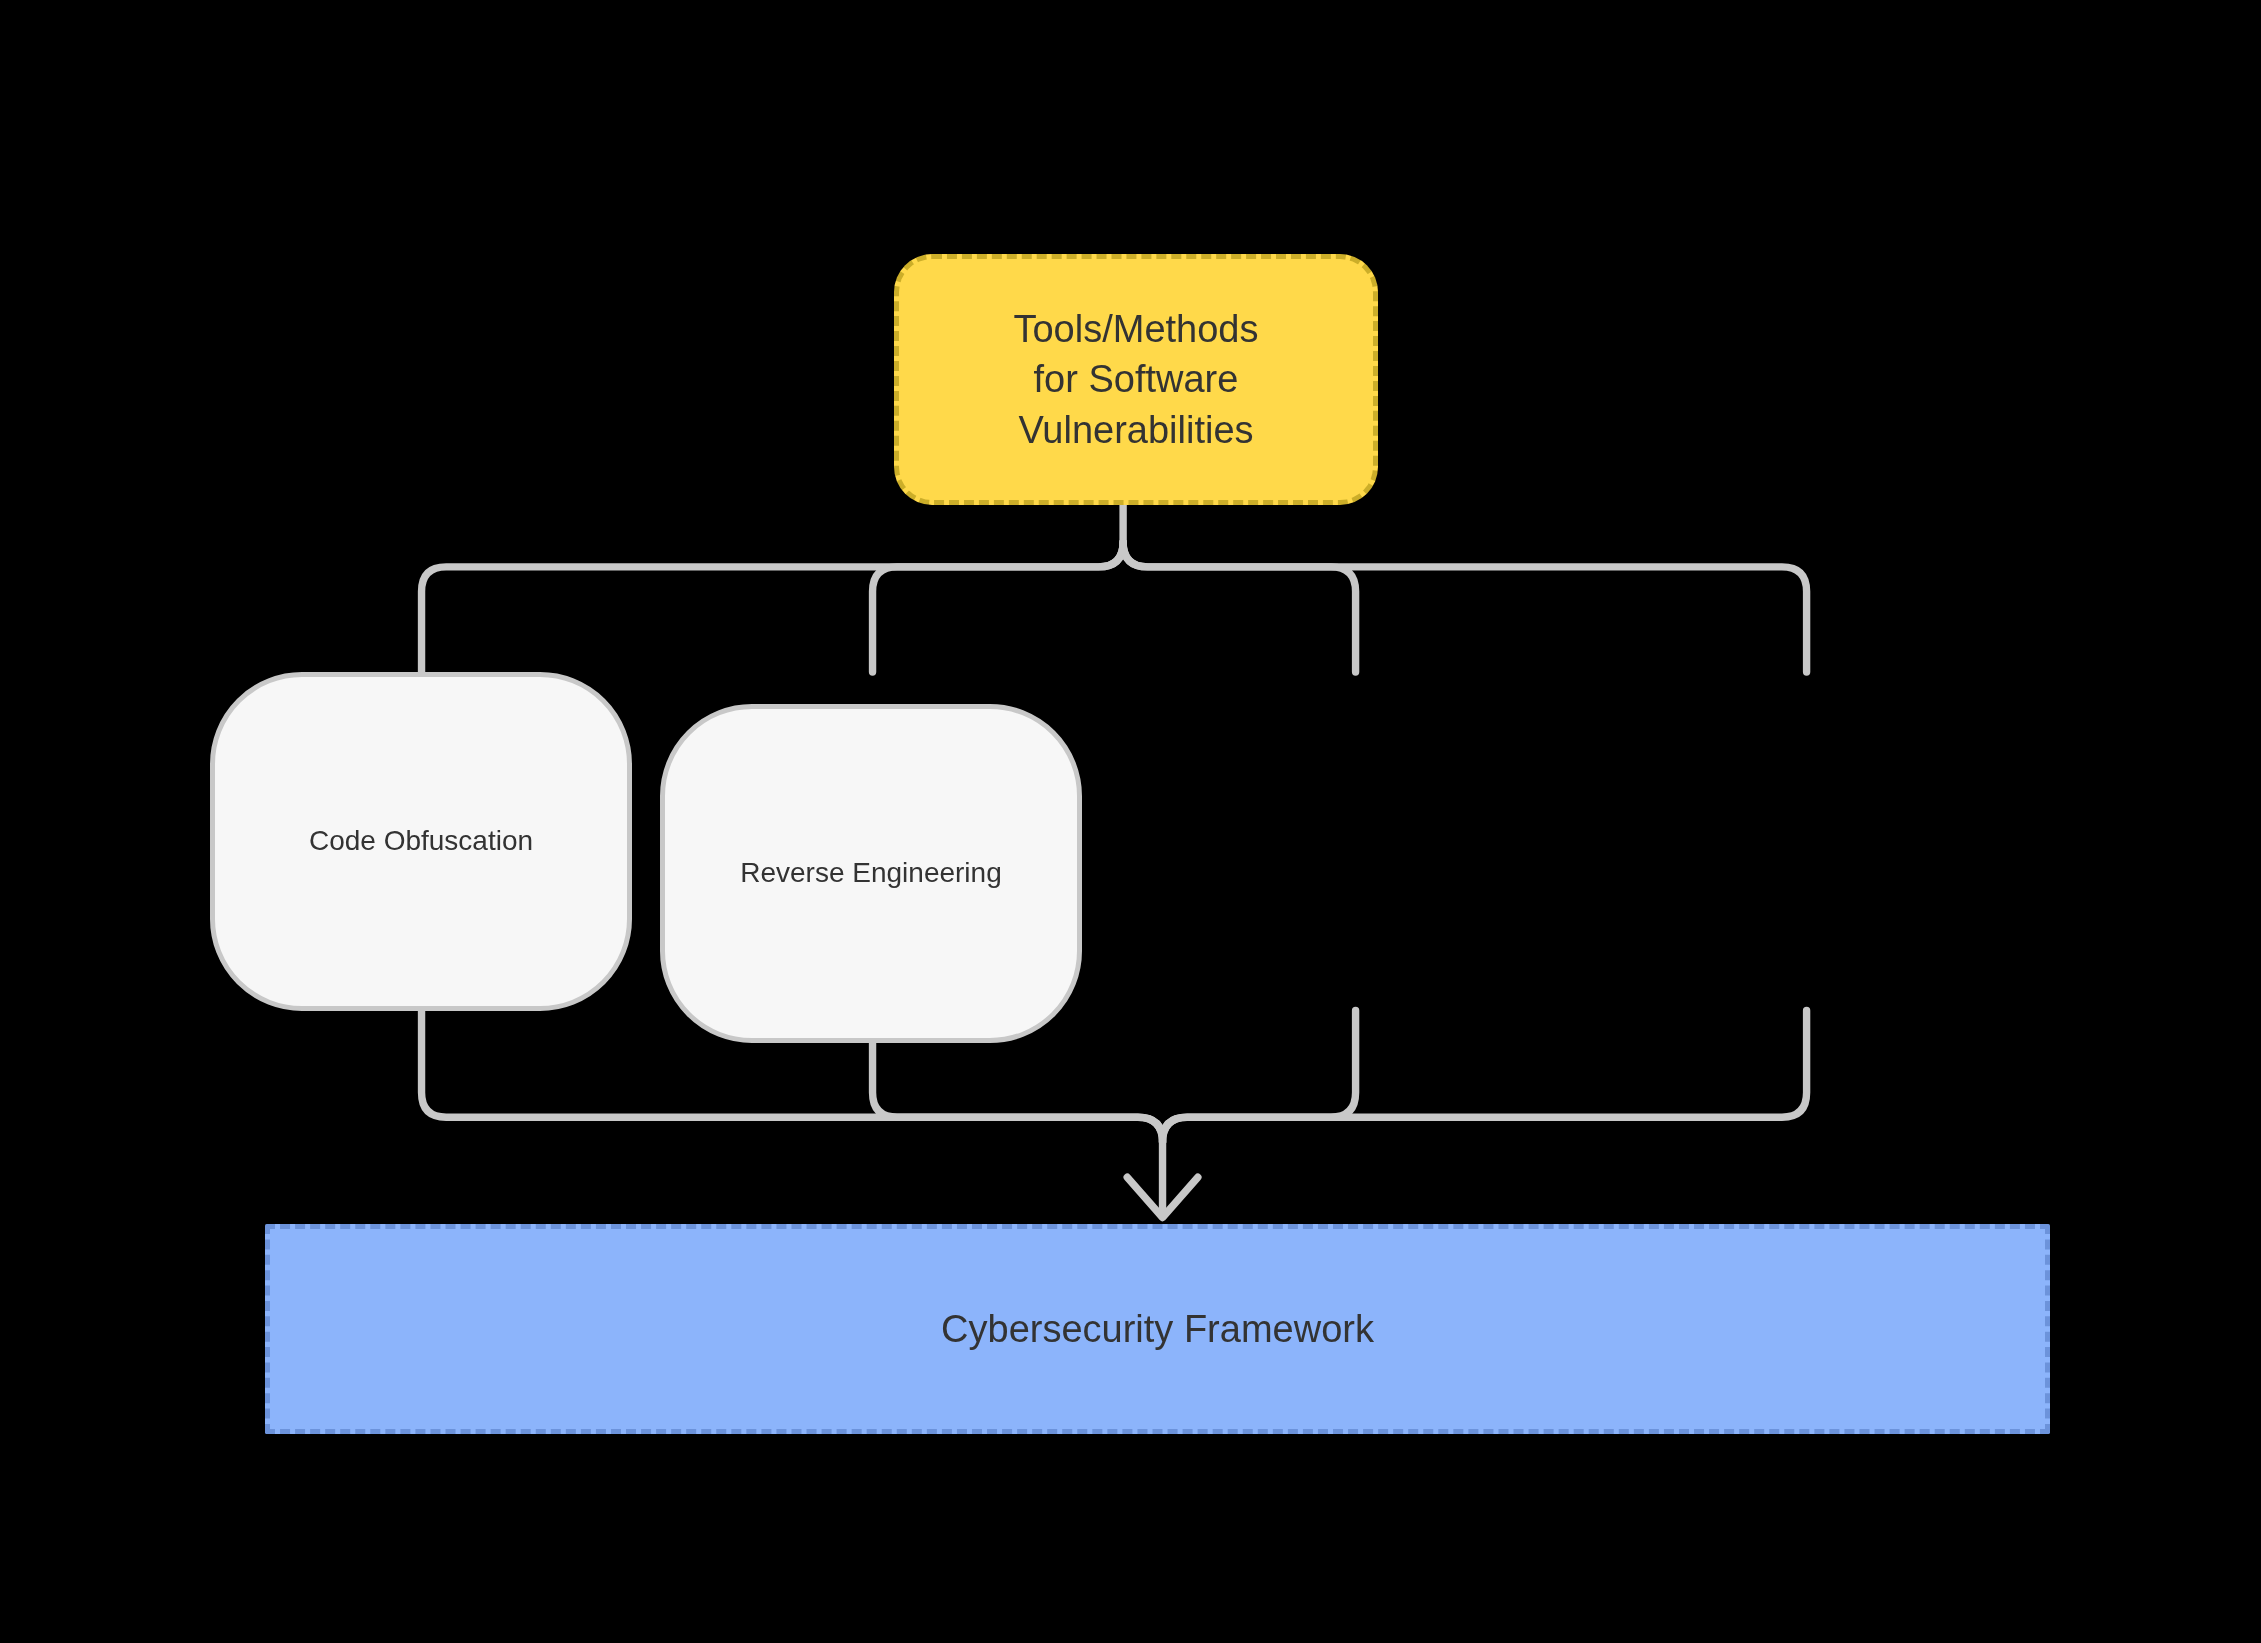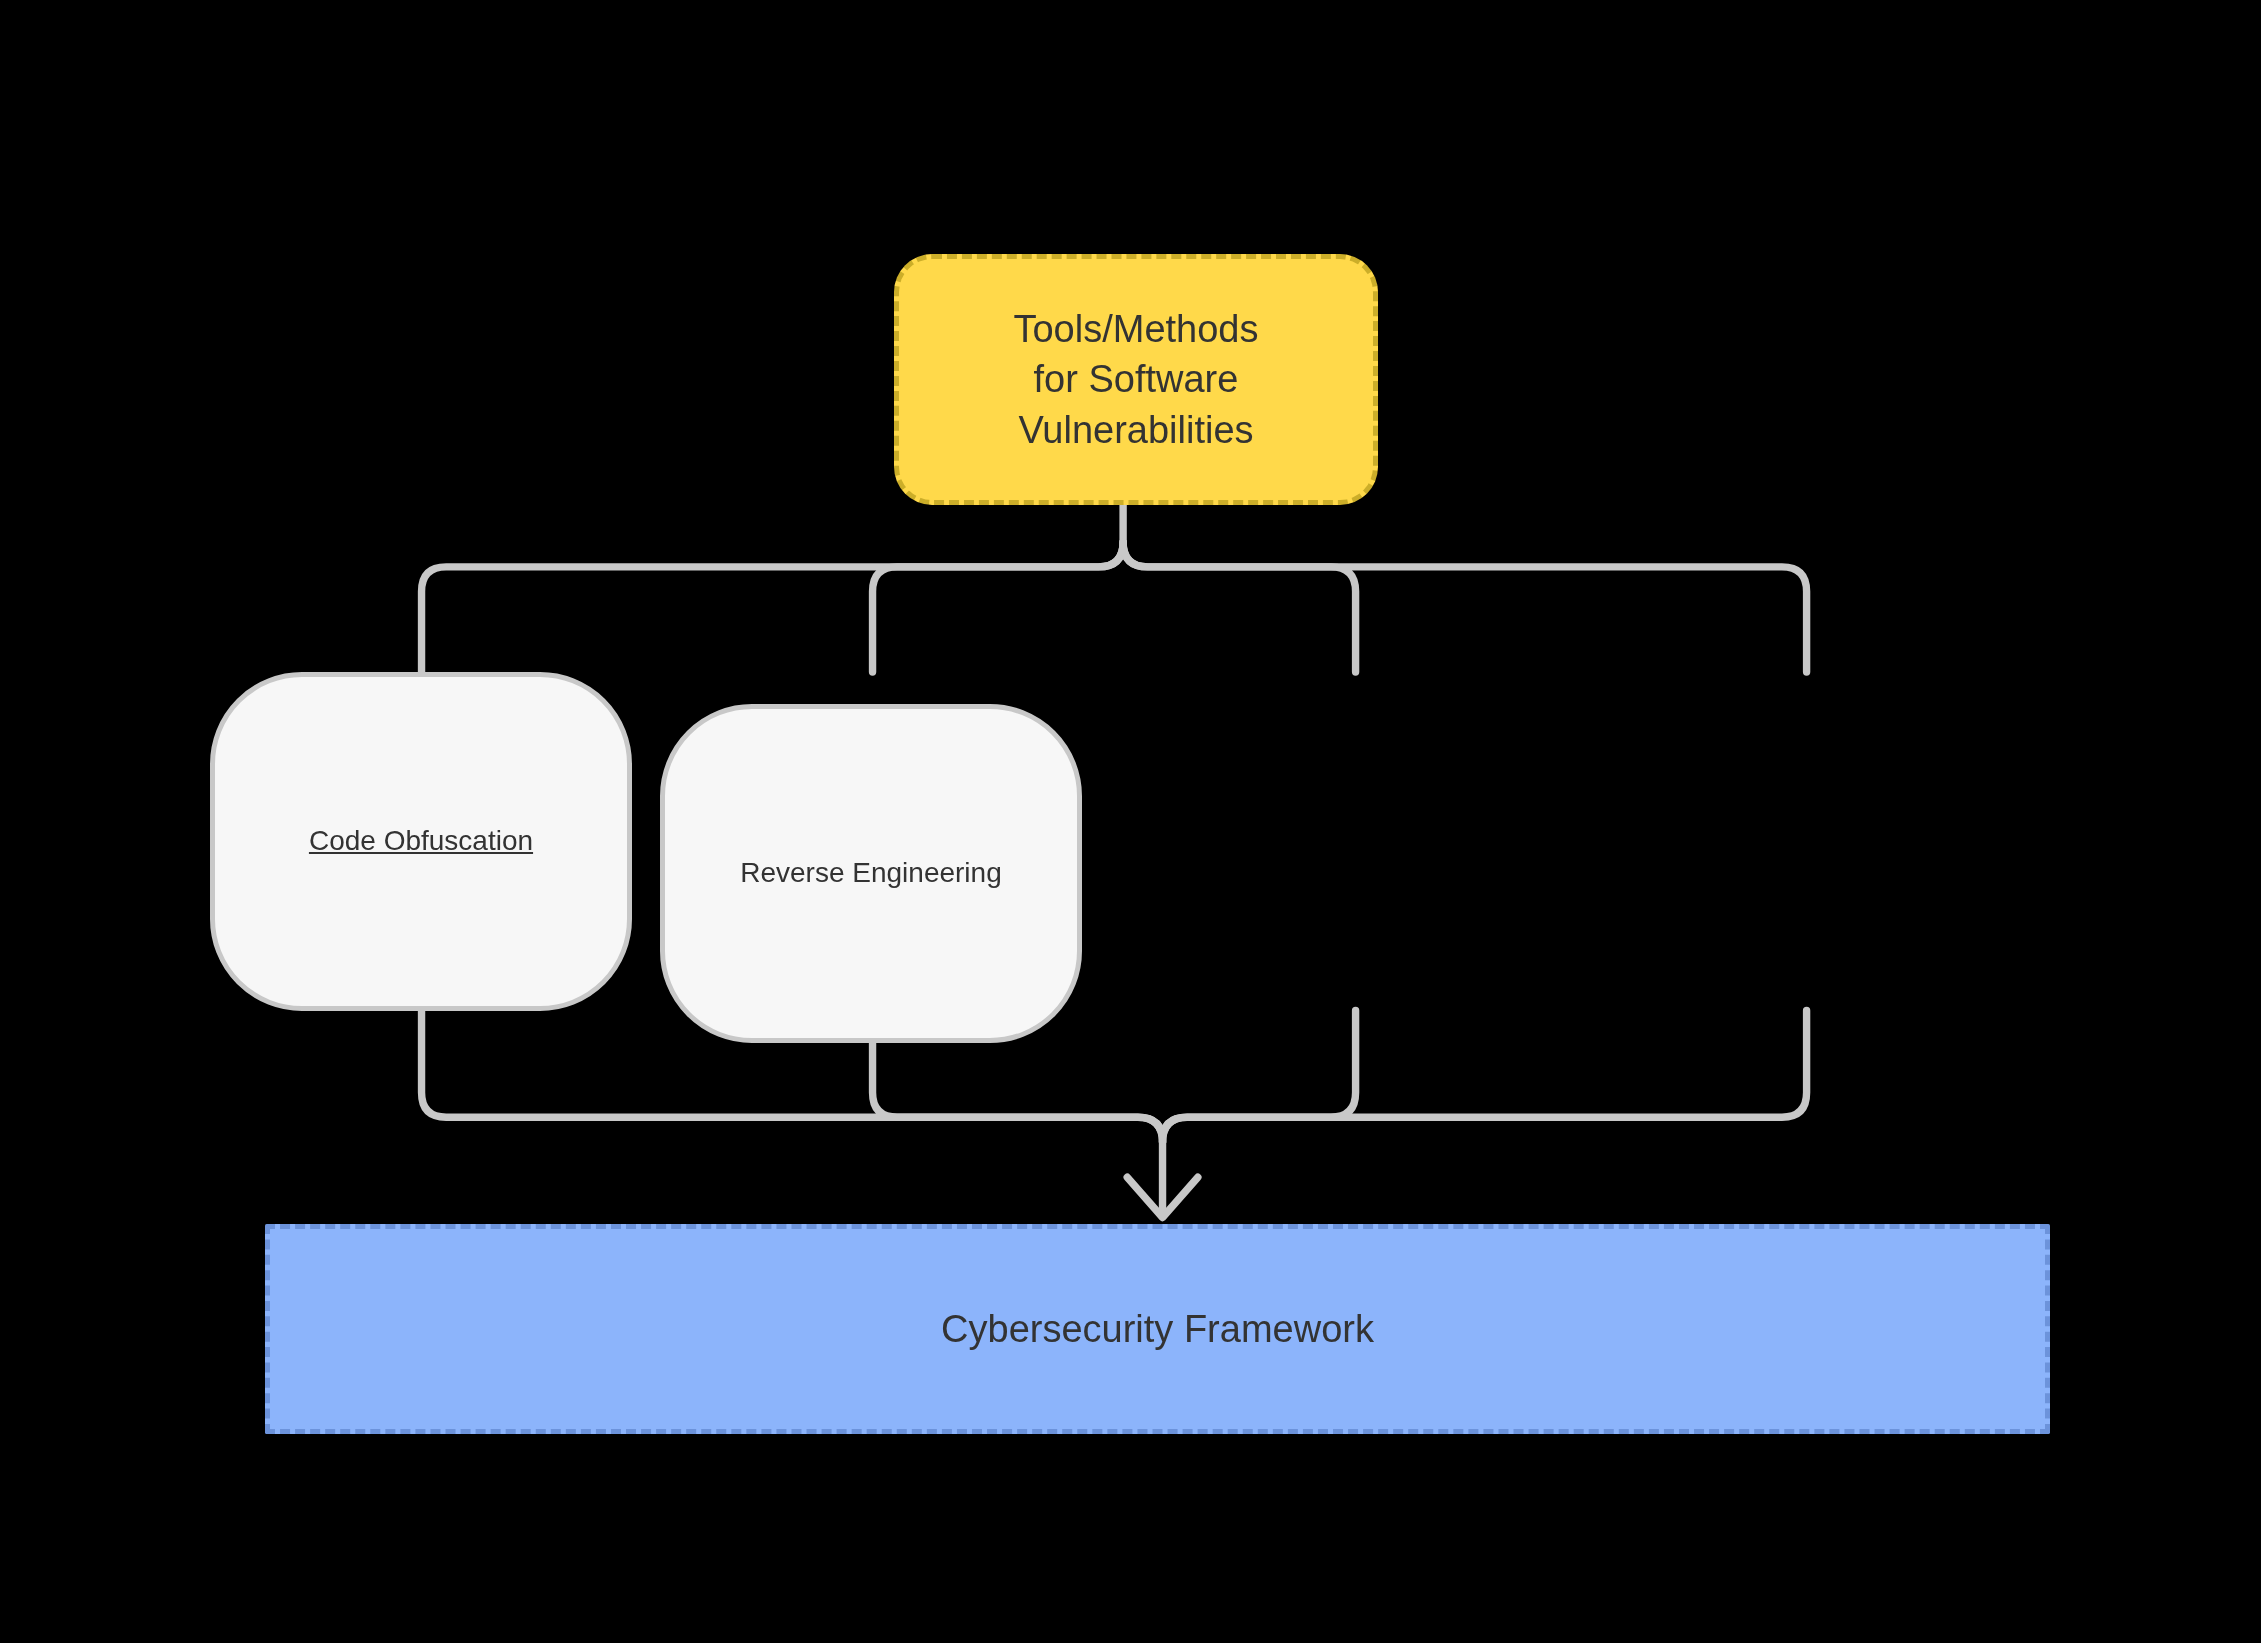--- a/index.html
+++ b/index.html
@@ -50,21 +50,21 @@
   
   .method-node {
     top: 672px;
     height: 339px;
     background: #F7F7F7;
     border: 5.8px solid #C8C8C8;
     border-radius: 92px;
     font-size: 28px;
     padding: 0 28px;
   }
-  #method-node-0 { left: 210px;  width: 422px; text-decoration: underline; }
+  #method-node-0 { left: 210px;  width: 422px; }
   #method-node-1 { left: 660px;  width: 422px; margin-top: 32px; }
   #method-node-2 { left: 1145px; width: 422px; }
   #method-node-3 { left: 1596px; width: 422px; }
 
   
   #outcome-node {
     left: 265px;
     top: 1224px;
     width: 1785px;
     height: 210px;

